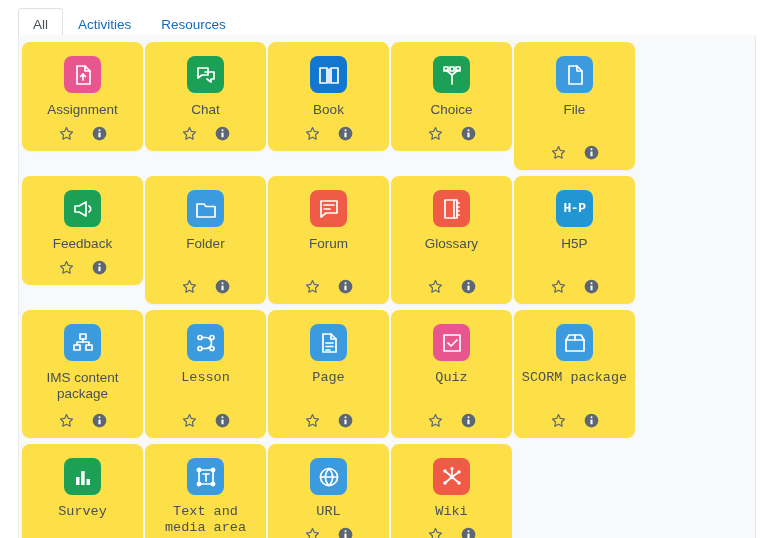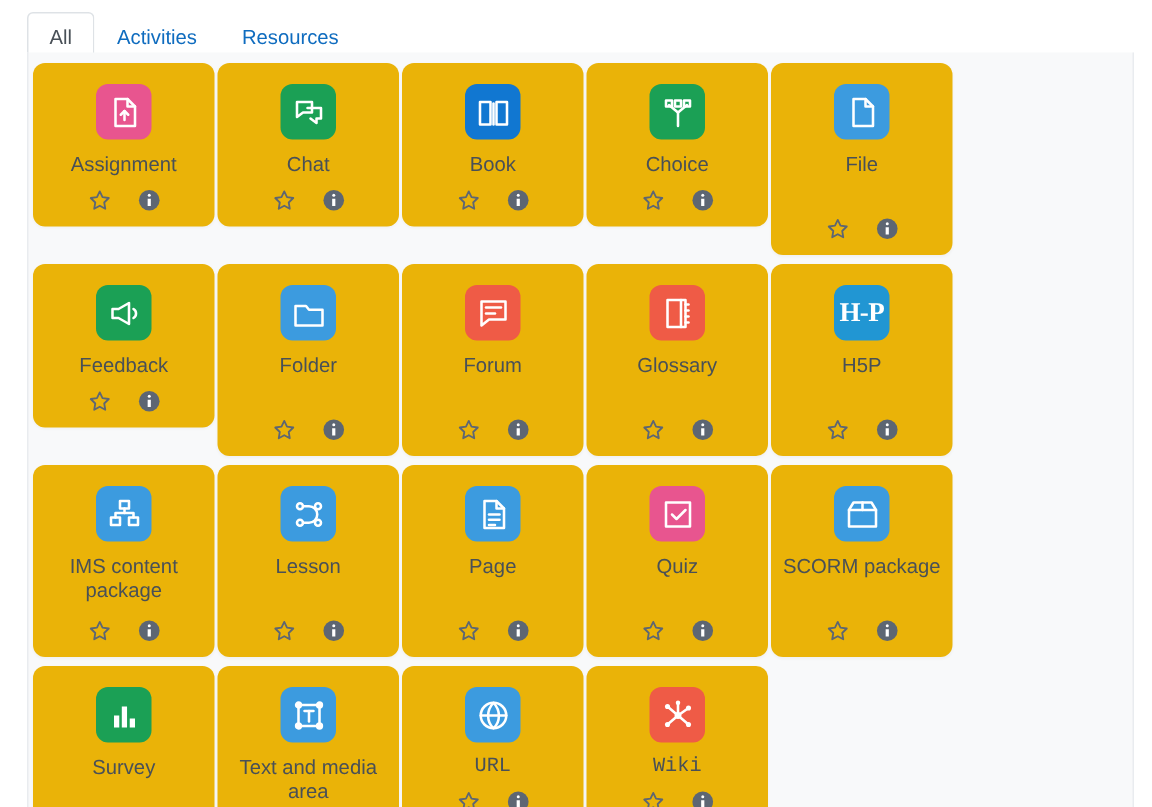--- a/index.html
+++ b/index.html
@@ -50,32 +50,32 @@
   .grid {
     display: flex;
     flex-wrap: wrap;
     align-content: flex-start;
     padding: 4px 2px 0 2px;
   }
 
   .card {
     width: 121px;
     margin: 3px 1px;
-    background: #eab308;
+    background: #fde047;
     border-radius: 8px;
     box-shadow: 0 1px 2px rgba(0,0,0,0.035);
     display: flex;
     flex-direction: column;
     align-items: center;
     padding: 14px 4px 9px 4px;
     cursor: pointer;
   }
   .card.r1 { height: 109px; }
   .card.r2 { height: 128px; }
-  .card.r3 { height: 128px; }
+  .card.r3 { height: 128px; font-family: Liberation Mono, monospace; }
   .card.r4 { height: 108px; font-family: Liberation Mono, monospace; }
 
   .icon-badge {
     width: 37px; height: 37px;
     border-radius: 8px;
     display: flex; align-items: center; justify-content: center;
     flex: 0 0 auto;
   }
   .icon-badge svg { display: block; }
 
@@ -102,23 +102,23 @@
   .star-btn, .info-btn {
     width: 17px; height: 17px;
     display: flex; align-items: center; justify-content: center;
     cursor: pointer;
   }
   .star-btn svg { width: 17px; height: 17px; }
   .info-btn svg { width: 15px; height: 15px; }
 
   .h5p-text {
     color: #ffffff;
-    font-size: 18px;
+    font-size: 13px;
     font-weight: bold;
-    font-family: Liberation Serif, serif;
+    font-family: Liberation Mono, monospace;
     letter-spacing: -0.4px;
   }
 </style>
 </head>
 <body>
 
 <div id="root">
 
   <div class="tabbar" id="tabbar">
       <div class="tab active">All</div>

